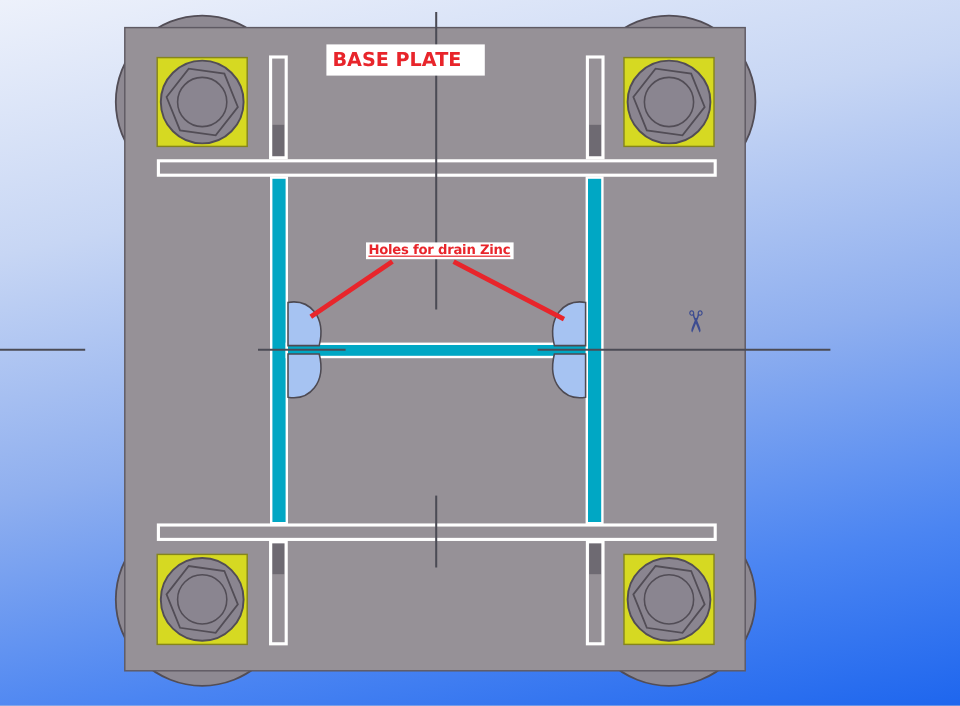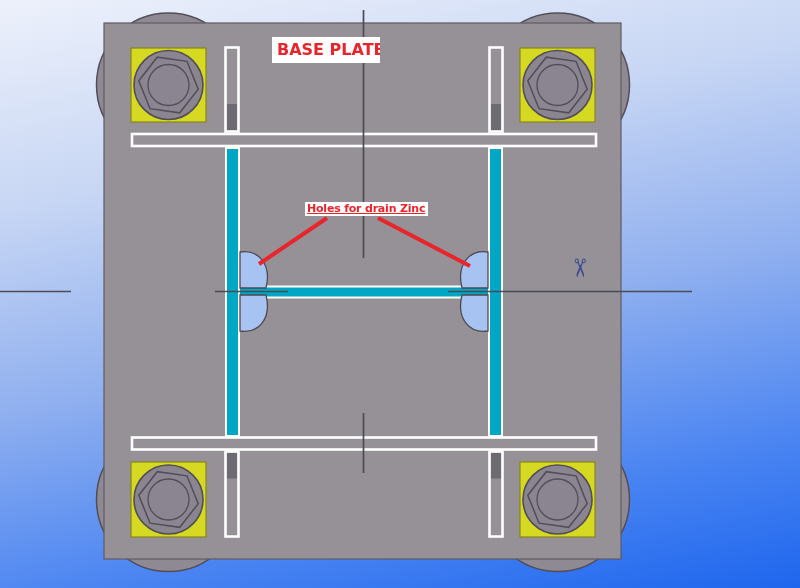--- a/index.html
+++ b/index.html
@@ -33,21 +33,21 @@
 
   
   .anno-label{
     position:absolute;
     background:var(--label-bg);
     color:var(--annotation-red);
     font-family:"DejaVu Sans","Liberation Sans",sans-serif;
     white-space:nowrap;overflow:hidden;
   }
   .title-label{
-    left:272px;top:37px;width:108px;height:26px;
+    left:272px;top:37px;width:132px;height:26px;
     line-height:26px;font-size:16px;font-weight:bold;padding-left:5px;
     box-sizing:border-box;
   }
   .holes-label{
     left:305px;top:202px;width:123px;height:14px;
     line-height:14px;font-size:11px;font-weight:bold;letter-spacing:-0.2px;
     padding-left:2px;box-sizing:border-box;text-decoration:underline;
   }
 </style>
 </head>

